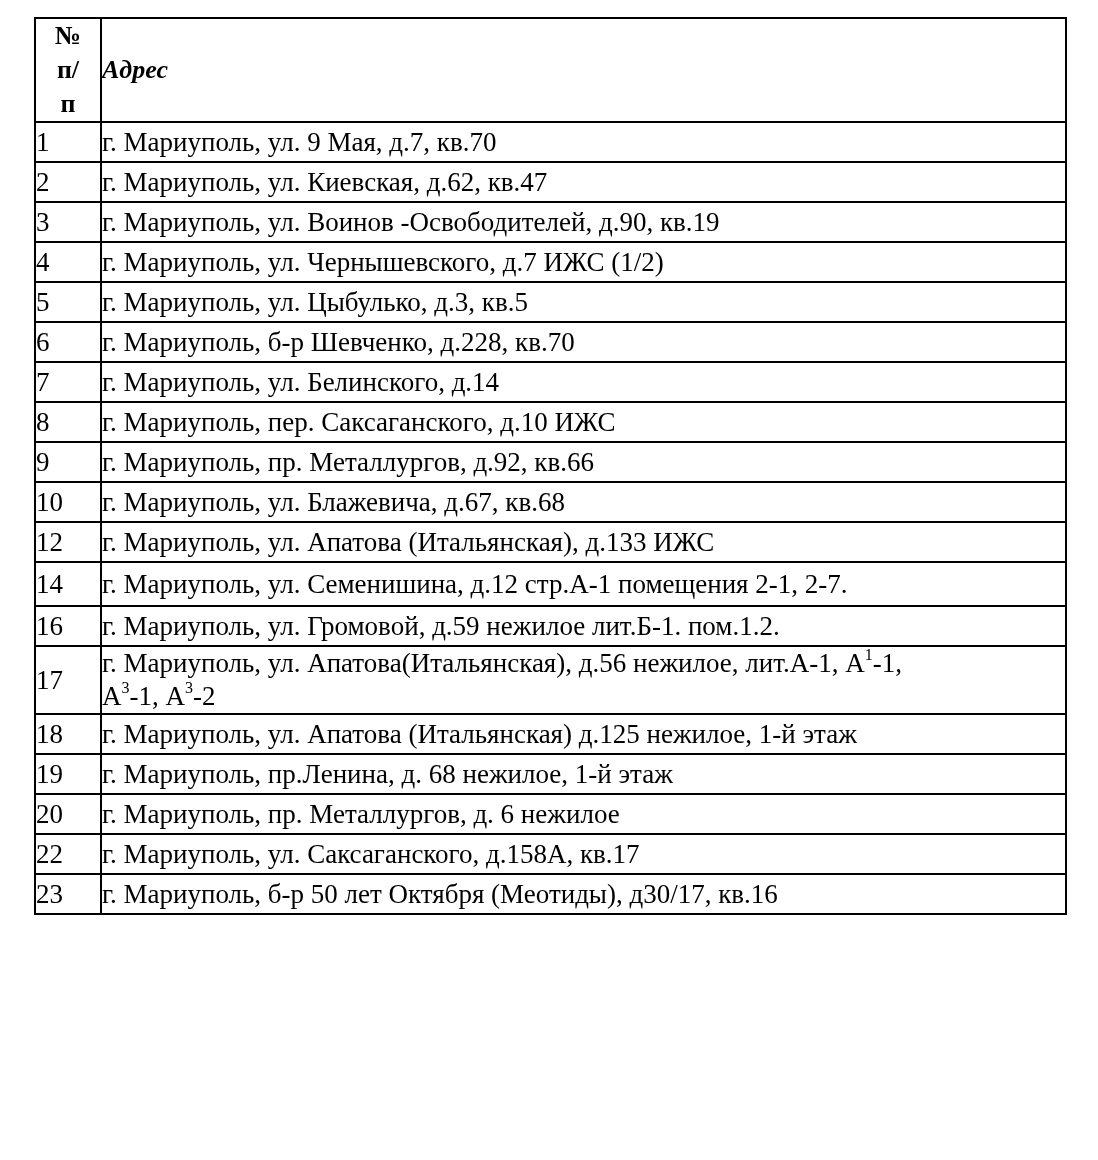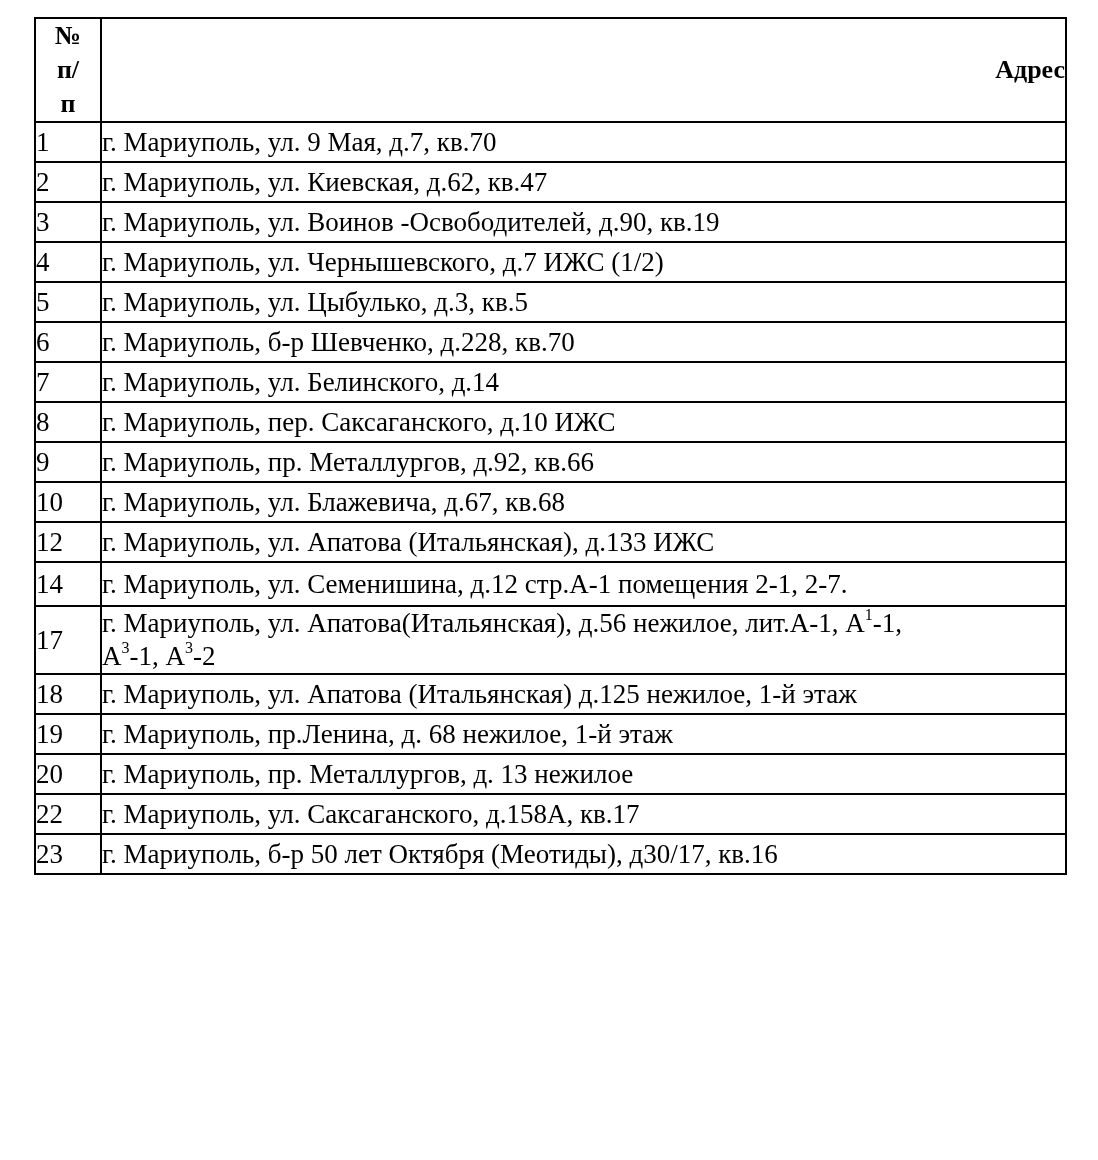--- a/index.html
+++ b/index.html
@@ -1,21 +1,21 @@
 <!DOCTYPE html>
 <html><head>
   <meta charset="utf-8">
   <style>
     html, body { margin: 0; padding: 0; background: #ffffff; }
     body { width: 1098px; height: 1160px; position: relative; font-family: "Liberation Serif", serif; color: #000; }
     table.addr { position: absolute; left: 34px; top: 17px; width: 1033px; border-collapse: collapse; }
     table.addr td, table.addr th { border: 2px solid #000; padding: 0; vertical-align: middle; }
     th { font-weight: bold; font-size: 26px; }
     th.num { width: 64px; text-align: center; line-height: 34px; padding: 3px 0; }
-    th.addrh { text-align: right; }
+    th.addrh { text-align: left; font-style: italic; }
     td { font-size: 27px; line-height: 33px; }
     td.n { padding-left: 12px; height: 38px; }
     td.a { padding-left: 12px; padding-right: 8px; }
     sup { font-size: 16px; vertical-align: top; line-height: 16px; }
   </style>
 </head>
 <body>
 
 <table class="addr">
   <tbody>
@@ -69,36 +69,40 @@
       </tr>
   <tr>
         <td class="n">12</td>
         <td class="a">г. Мариуполь, ул. Апатова (Итальянская), д.133 ИЖС</td>
       </tr>
   <tr>
         <td class="n" style="height:42px">14</td>
         <td class="a">г. Мариуполь, ул. Семенишина, д.12 стр.А-1 помещения 2-1, 2-7.</td>
       </tr>
   <tr>
+        <td class="n">16</td>
+        <td class="a">г. Мариуполь, ул. Громовой, д.59 нежилое лит.Б-1. пом.1.2.</td>
+      </tr>
+  <tr>
     <td class="n">17</td>
     <td class="a">
       <span>г. Мариуполь, ул. Апатова(Итальянская), д.56 нежилое, лит.А-1, А</span><sup>1</sup><span>-1,</span><br><span>А</span><sup>3</sup><span>-1, А</span><sup>3</sup><span>-2</span>
     </td>
   </tr>
   <tr>
         <td class="n">18</td>
         <td class="a">г. Мариуполь, ул. Апатова (Итальянская) д.125 нежилое, 1-й этаж</td>
       </tr>
   <tr>
         <td class="n">19</td>
         <td class="a">г. Мариуполь, пр.Ленина, д. 68 нежилое, 1-й этаж</td>
       </tr>
   <tr>
         <td class="n">20</td>
-        <td class="a">г. Мариуполь, пр. Металлургов, д. 13 нежилое</td>
+        <td class="a">г. Мариуполь, пр. Металлургов, д. 6 нежилое</td>
       </tr>
   <tr>
         <td class="n">22</td>
         <td class="a">г. Мариуполь, ул. Саксаганского, д.158А, кв.17</td>
       </tr>
   <tr>
         <td class="n">23</td>
         <td class="a">г. Мариуполь, б-р 50 лет Октября (Меотиды), д30/17, кв.16</td>
       </tr>
 </tbody>

